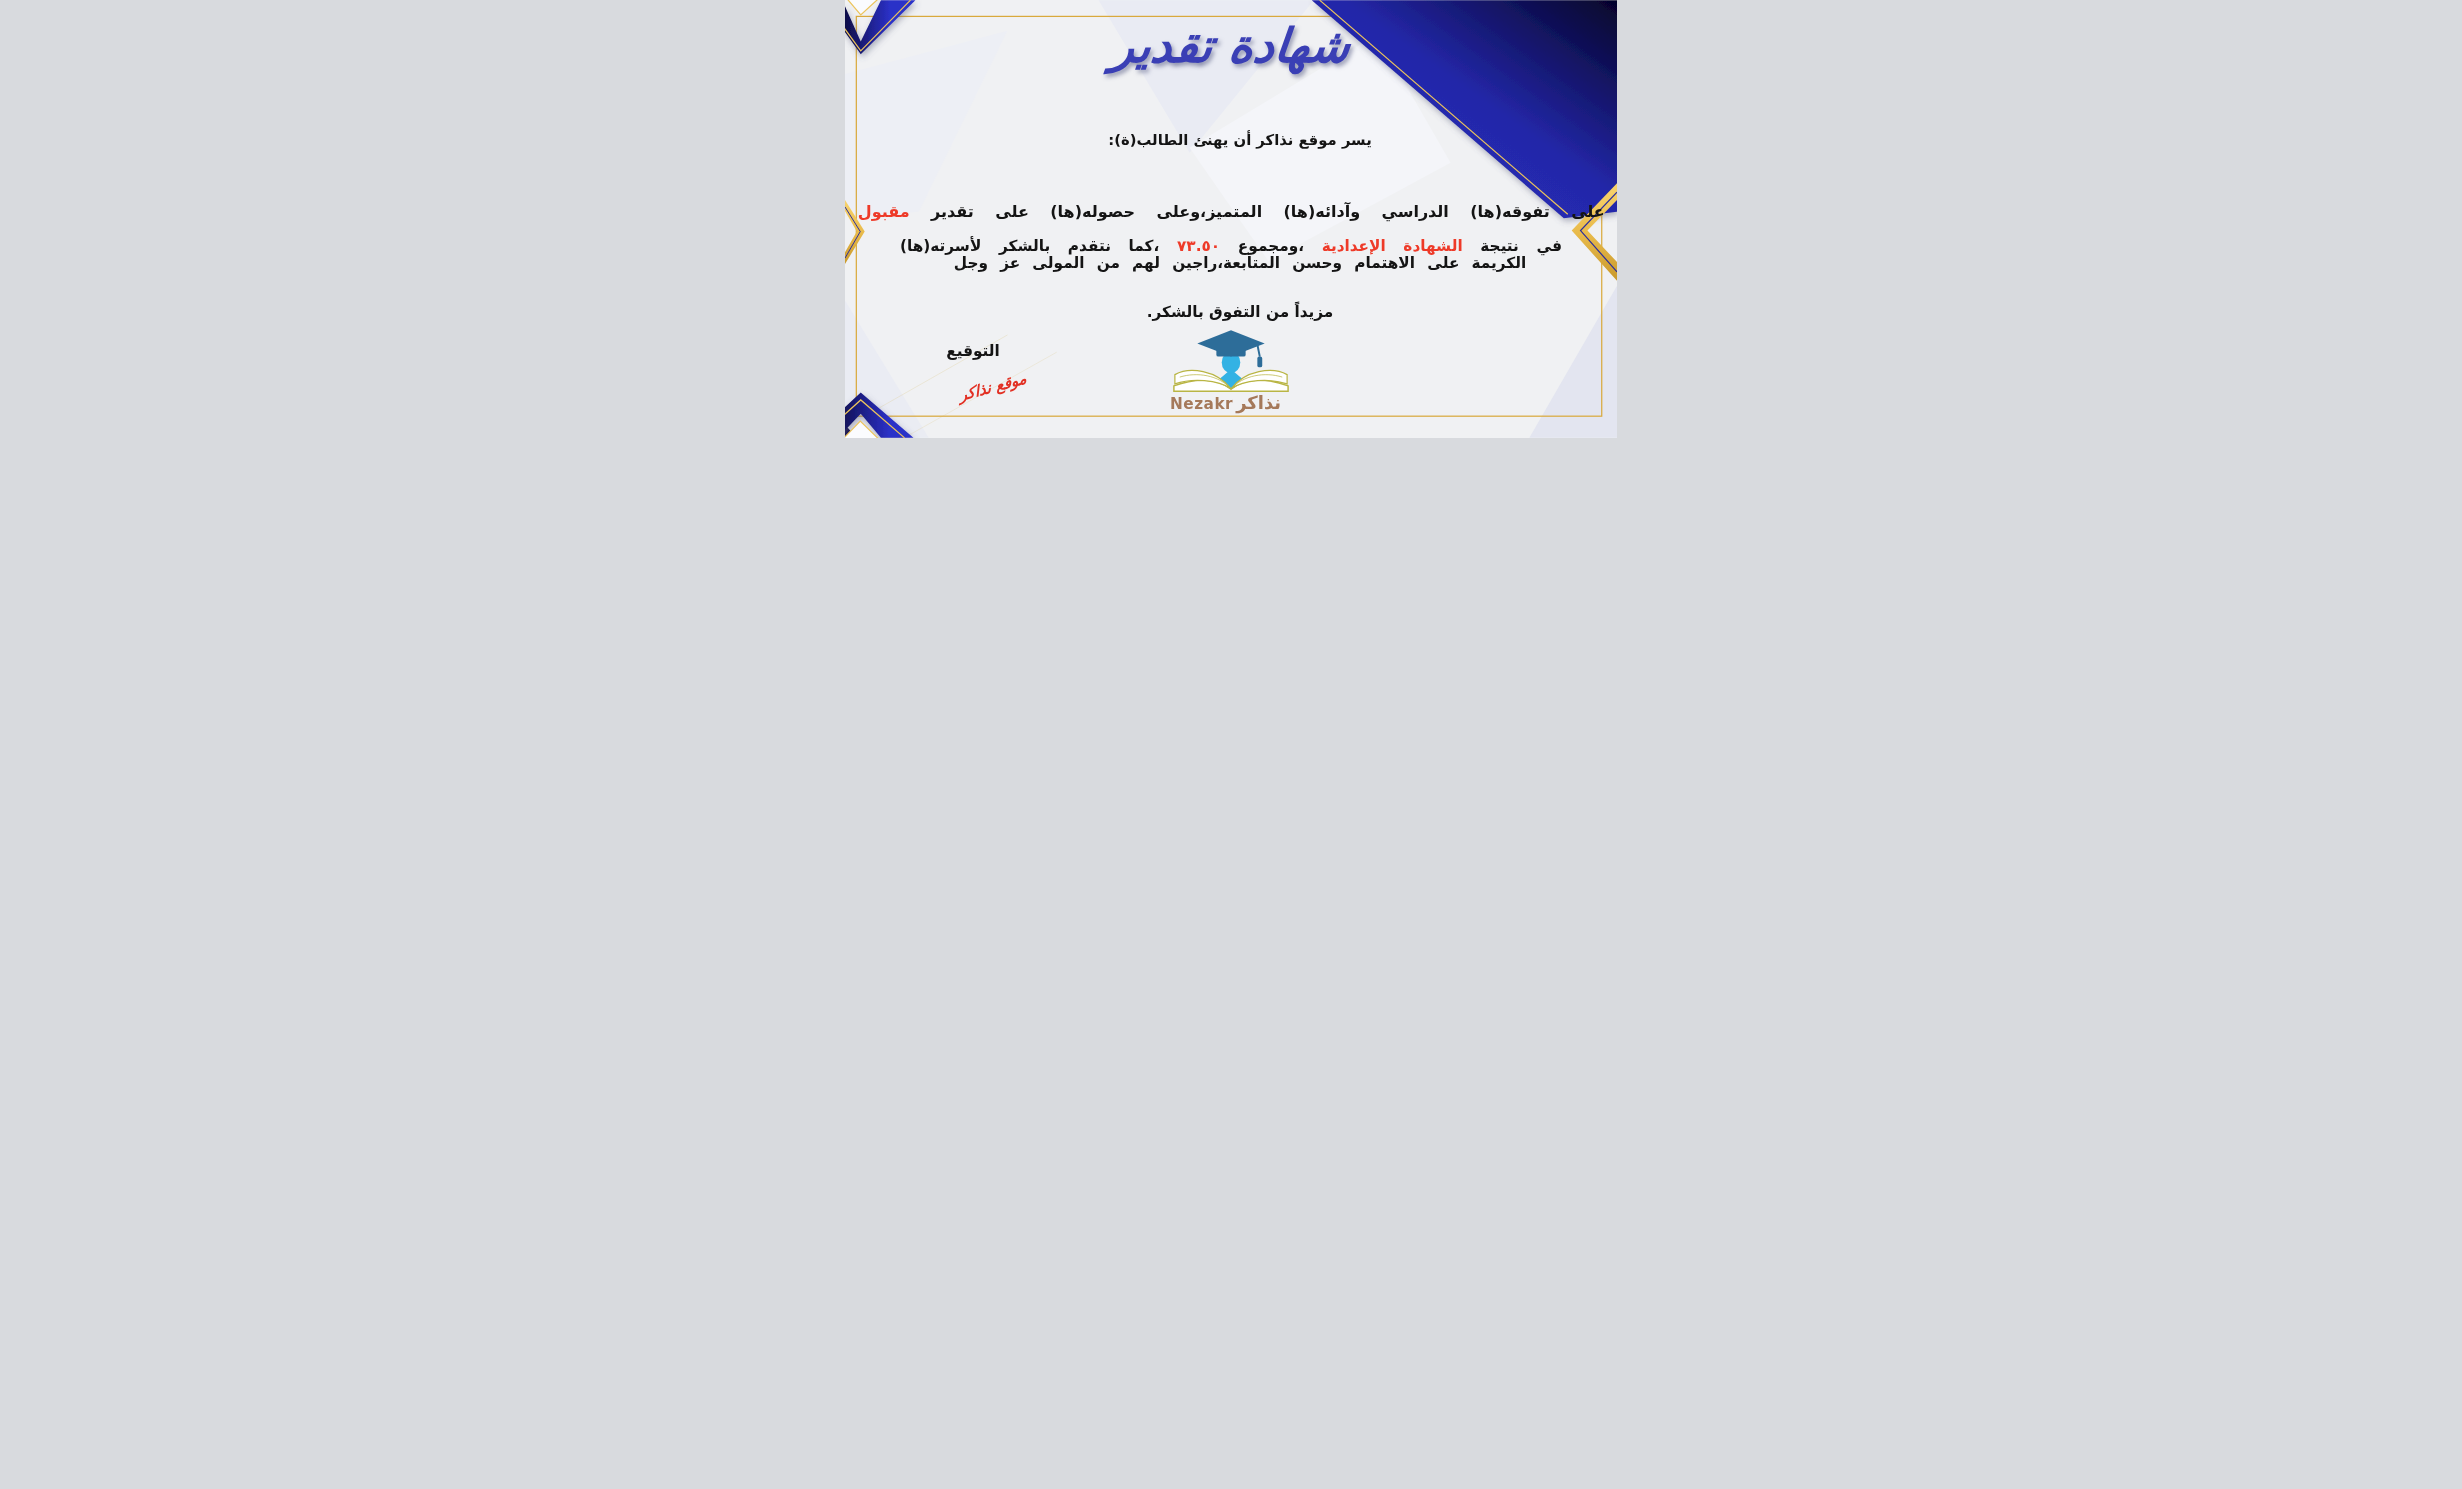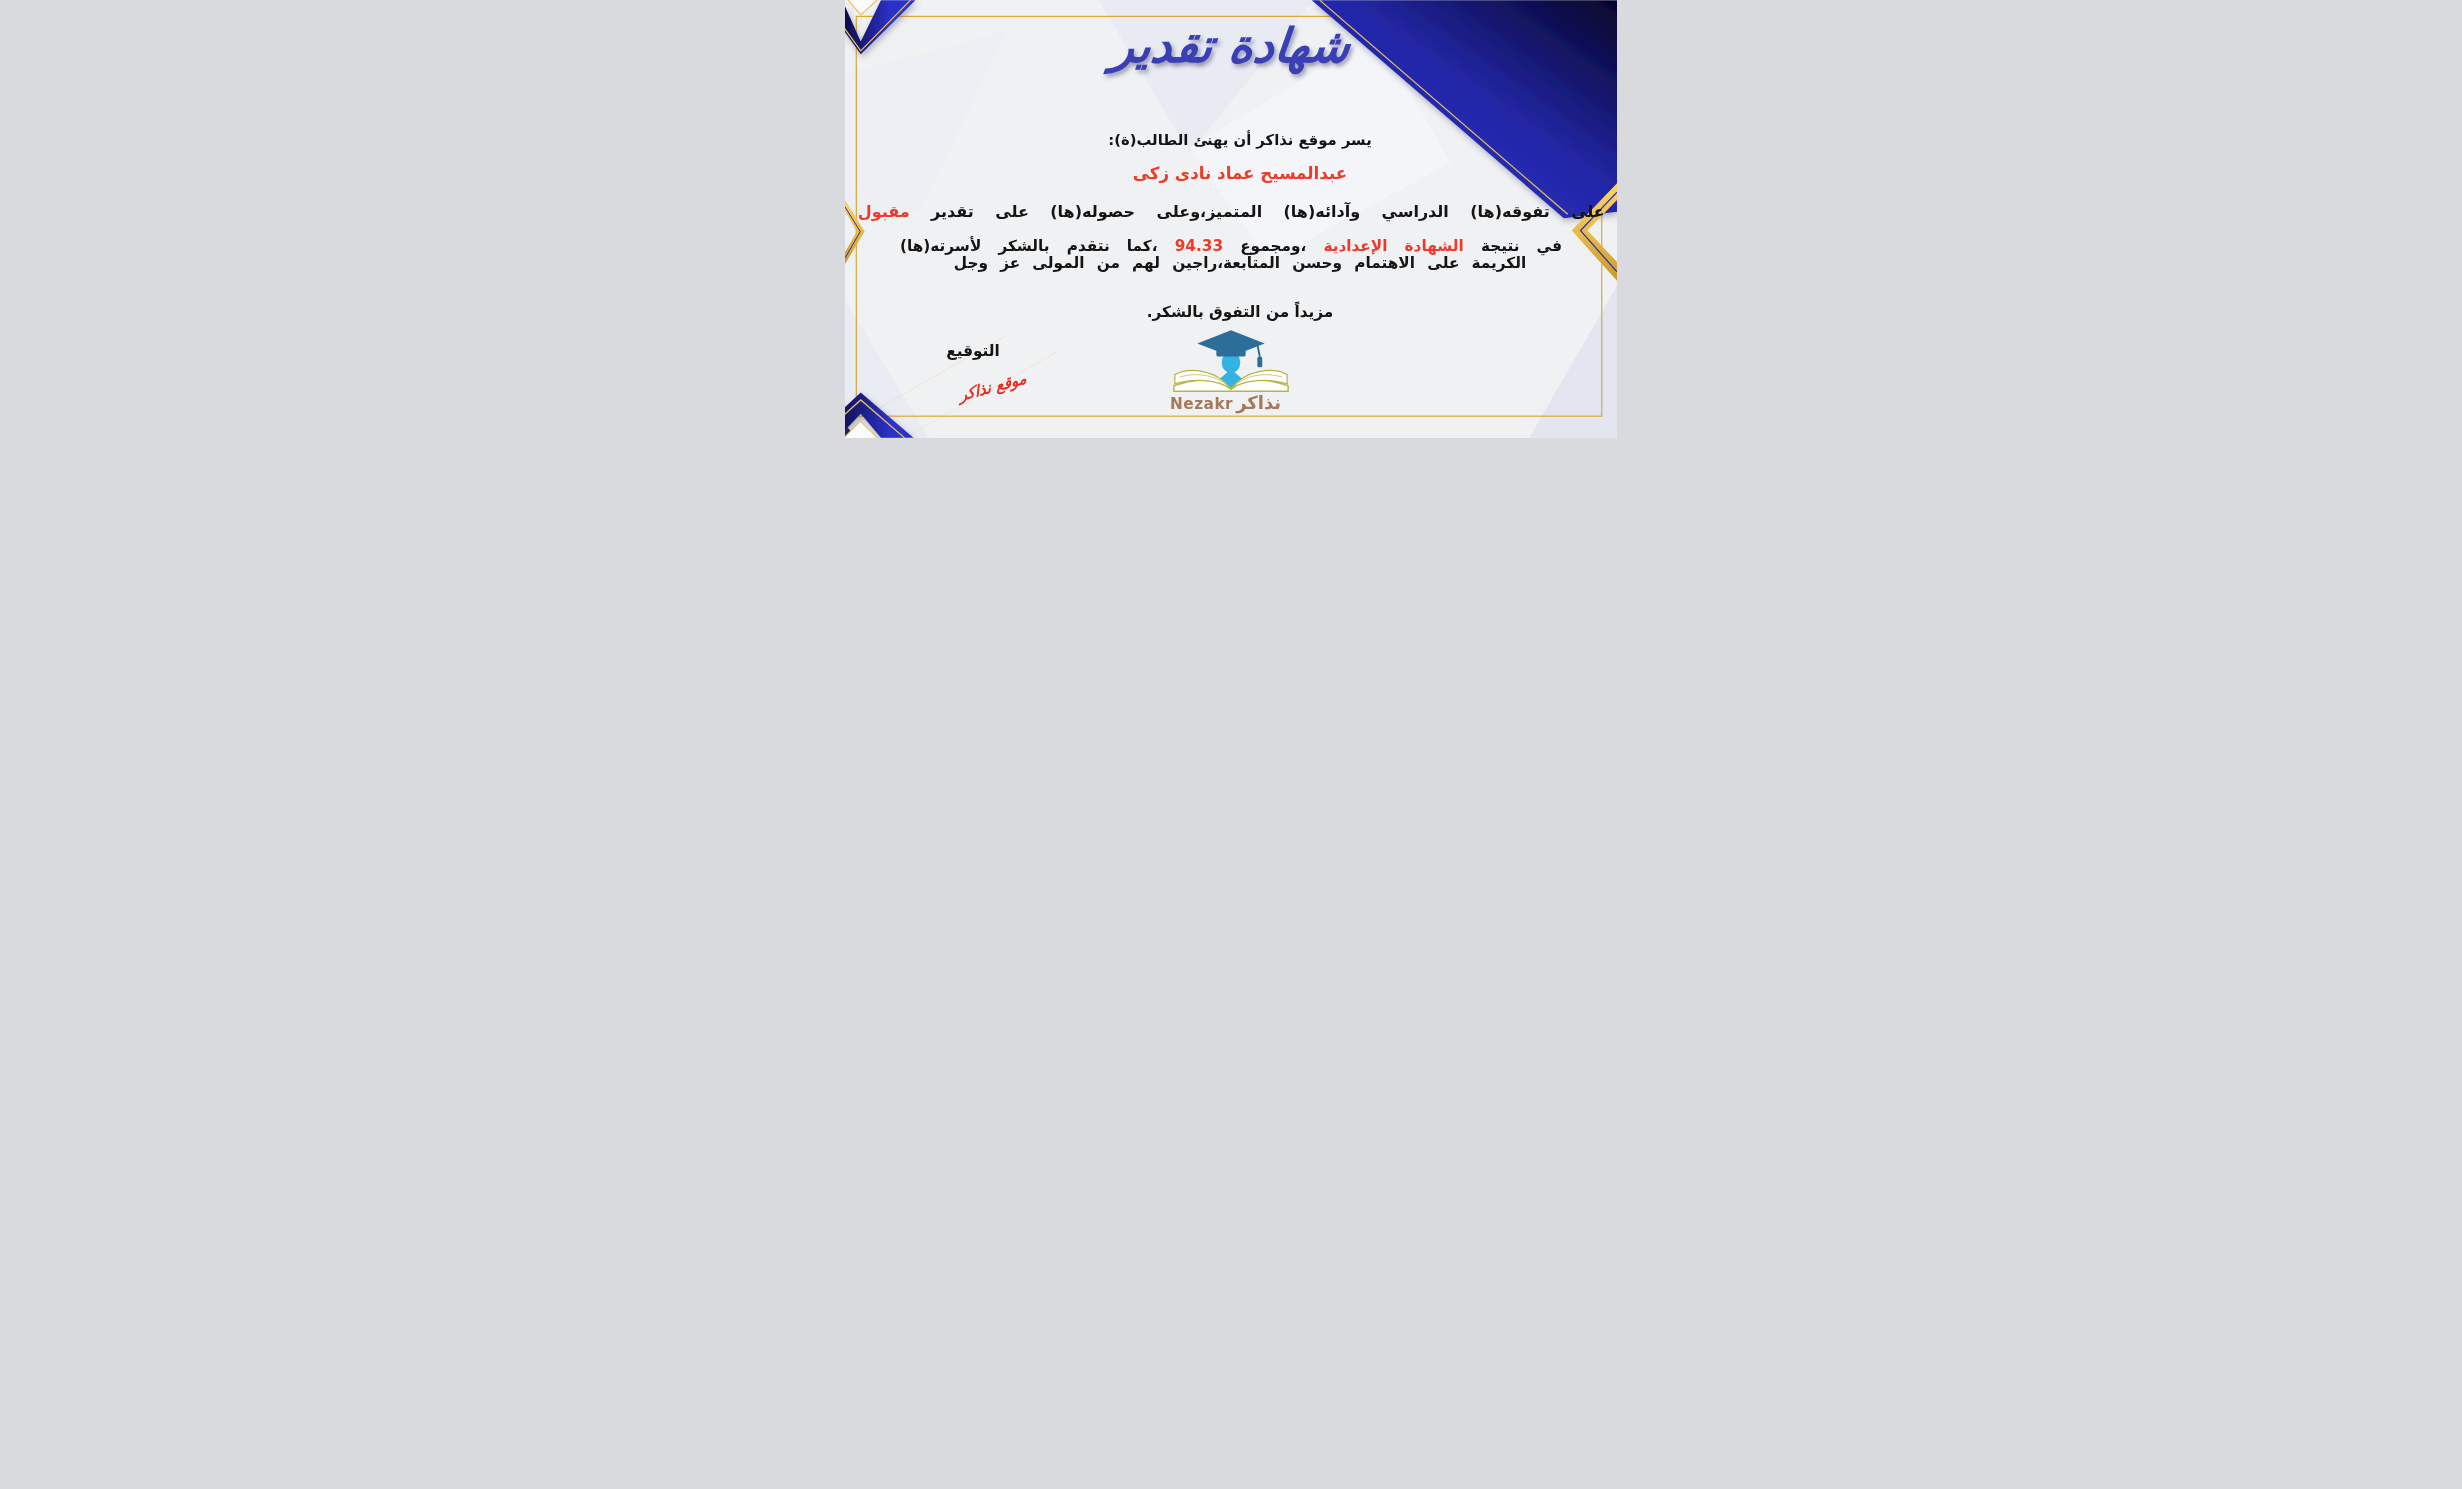--- a/index.html
+++ b/index.html
@@ -100,25 +100,24 @@
       <polygon points="-20,845 32,797 139,889 73,889 32,840 -20,895" fill="url(#gBL)"></polygon>
     </g>
     <polyline points="-18,857 32,812 121,889" stroke="#ecc45c" stroke-width="2.5" fill="none"></polyline>
     <polygon points="-4,891 31,855 68,891" fill="#fbfcfe" stroke="#ecc45c" stroke-width="2.5"></polygon>
   </svg>
 
   <div class="title">شهادة تقدير</div>
 
   <div class="txt center intro">يسر موقع نذاكر أن يهنئ الطالب(ة):</div>
 
-  <div class="txt center name">عبدالمسيح عماد نادى زكى</div>
 
   <div class="txt justify l3"><span>على تفوقه(ها) الدراسي وآدائه(ها) المتميز،وعلى حصوله(ها) على تقدير</span> <span class="red">مقبول</span></div>
 
-  <div class="txt justify l4"><span>في نتيجة</span> <span class="red">الشهادة الإعدادية</span> <span>،ومجموع</span> <span class="red">94.33</span> <span>،كما نتقدم بالشكر لأسرته(ها)</span></div>
+  <div class="txt justify l4"><span>في نتيجة</span> <span class="red">الشهادة الإعدادية</span> <span>،ومجموع</span> <span class="red">٧٣.٥٠</span> <span>،كما نتقدم بالشكر لأسرته(ها)</span></div>
 
   <div class="txt center l5">الكريمة على الاهتمام وحسن المتابعة،راجين لهم من المولى عز وجل</div>
 
   <div class="txt center l6">مزيداً من التفوق بالشكر.</div>
 
   <div class="sig-label">التوقيع</div>
   <div class="sig-script">موقع نذاكر</div>
 
   <div class="logo">
     <svg width="122" height="63" viewBox="0 0 250 128" aria-hidden="true">

